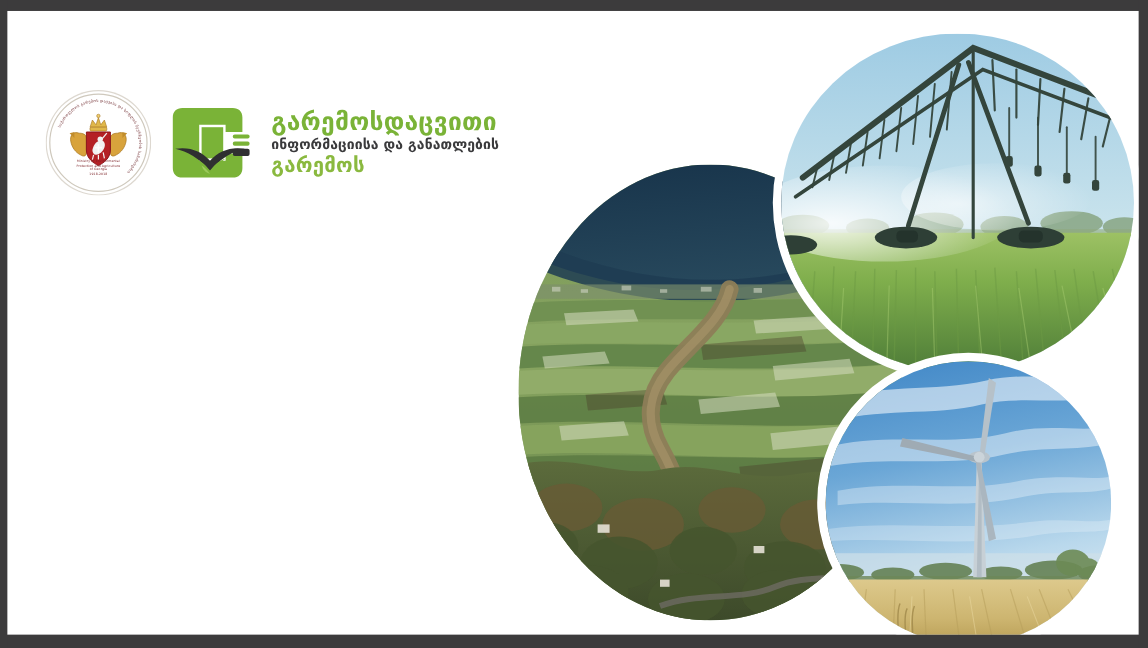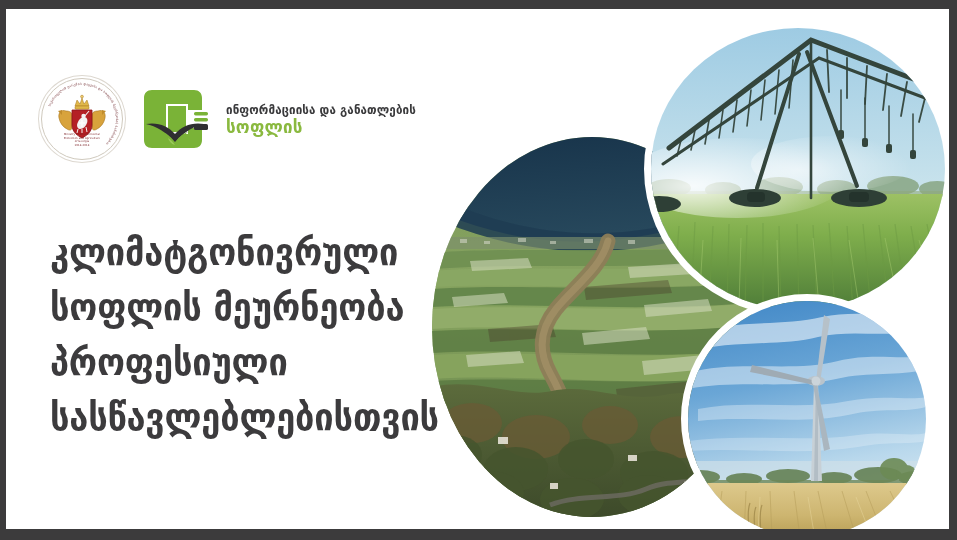--- a/index.html
+++ b/index.html
@@ -571,26 +571,21 @@
 
           <g fill="#7ab337">
             <rect x="56" y="30" width="14" height="3.4" rx="1.6"></rect>
             <rect x="56" y="36" width="14" height="3.4" rx="1.6"></rect>
           </g>
           <rect x="56" y="42" width="14" height="6" rx="1.6" fill="#2f2f31"></rect>
         </svg>
       </div>
 
       <div class="logo-words">
+        <span class="lw1">გარემოსდაცვითი</span>
         <span class="lw2">ინფორმაციისა და განათლების</span>
-        <span class="lw3">სოფლის</span>
+        <span class="lw3">გარემოს</span>
       </div>
     </div>
 
-    <div class="headline">
-      <span class="hl">კლიმატგონივრული</span>
-      <span class="hl">სოფლის მეურნეობა</span>
-      <span class="hl">პროფესიული</span>
-      <span class="hl">სასწავლებლებისთვის</span>
-    </div>
 
   </div>
 </div>
 
 </body></html>

